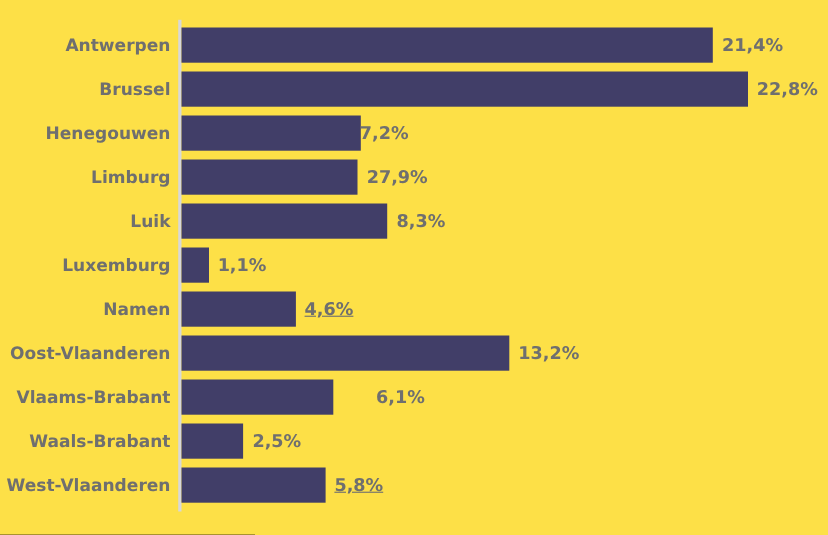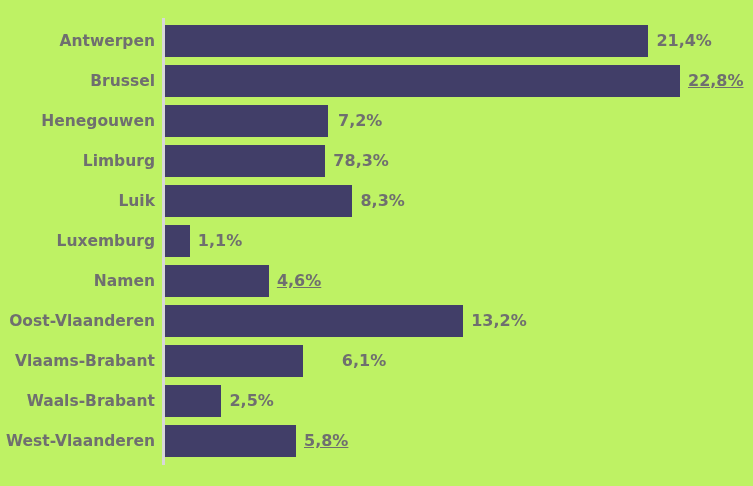--- a/index.html
+++ b/index.html
@@ -10,21 +10,21 @@
   body {
     width: 753px;
     height: 486px;
     overflow: hidden;
     font-family: "DejaVu Sans", sans-serif;
   }
   #chart-root {
     position: relative;
     width: 753px;
     height: 486px;
-    background: #bef264;
+    background: #fde047;
   }
   .plot-area {
     position: absolute;
     left: 0;
     top: 0;
     width: 753px;
     height: 486px;
   }
   
   .axis-line {
@@ -96,35 +96,35 @@
           <div class="cat-label">Antwerpen</div>
           <div class="bar-track">
             <div class="bar" style="width: 483.377px; background: rgb(65, 62, 104);"></div>
             <div class="value-label" style="left: 491.377px;">21,4%</div>
           </div>
         </div>
         <div class="bar-row">
           <div class="cat-label">Brussel</div>
           <div class="bar-track">
             <div class="bar" style="width: 515px; background: rgb(65, 62, 104);"></div>
-            <div class="value-label" style="left: 523px; text-decoration: underline;">22,8%</div>
+            <div class="value-label" style="left: 523px;">22,8%</div>
           </div>
         </div>
         <div class="bar-row">
           <div class="cat-label">Henegouwen</div>
           <div class="bar-track">
             <div class="bar" style="width: 162.632px; background: rgb(65, 62, 104);"></div>
-            <div class="value-label" style="left: 173px; text-align: right;">7,2%</div>
+            <div class="value-label" style="left: 162px; text-align: right;">7,2%</div>
           </div>
         </div>
         <div class="bar-row">
           <div class="cat-label">Limburg</div>
           <div class="bar-track">
             <div class="bar" style="width: 160.373px; background: rgb(65, 62, 104);"></div>
-            <div class="value-label" style="left: 168.373px;">78,3%</div>
+            <div class="value-label" style="left: 168.373px;">27,9%</div>
           </div>
         </div>
         <div class="bar-row">
           <div class="cat-label">Luik</div>
           <div class="bar-track">
             <div class="bar" style="width: 187.478px; background: rgb(65, 62, 104);"></div>
             <div class="value-label" style="left: 195.478px;">8,3%</div>
           </div>
         </div>
         <div class="bar-row">

